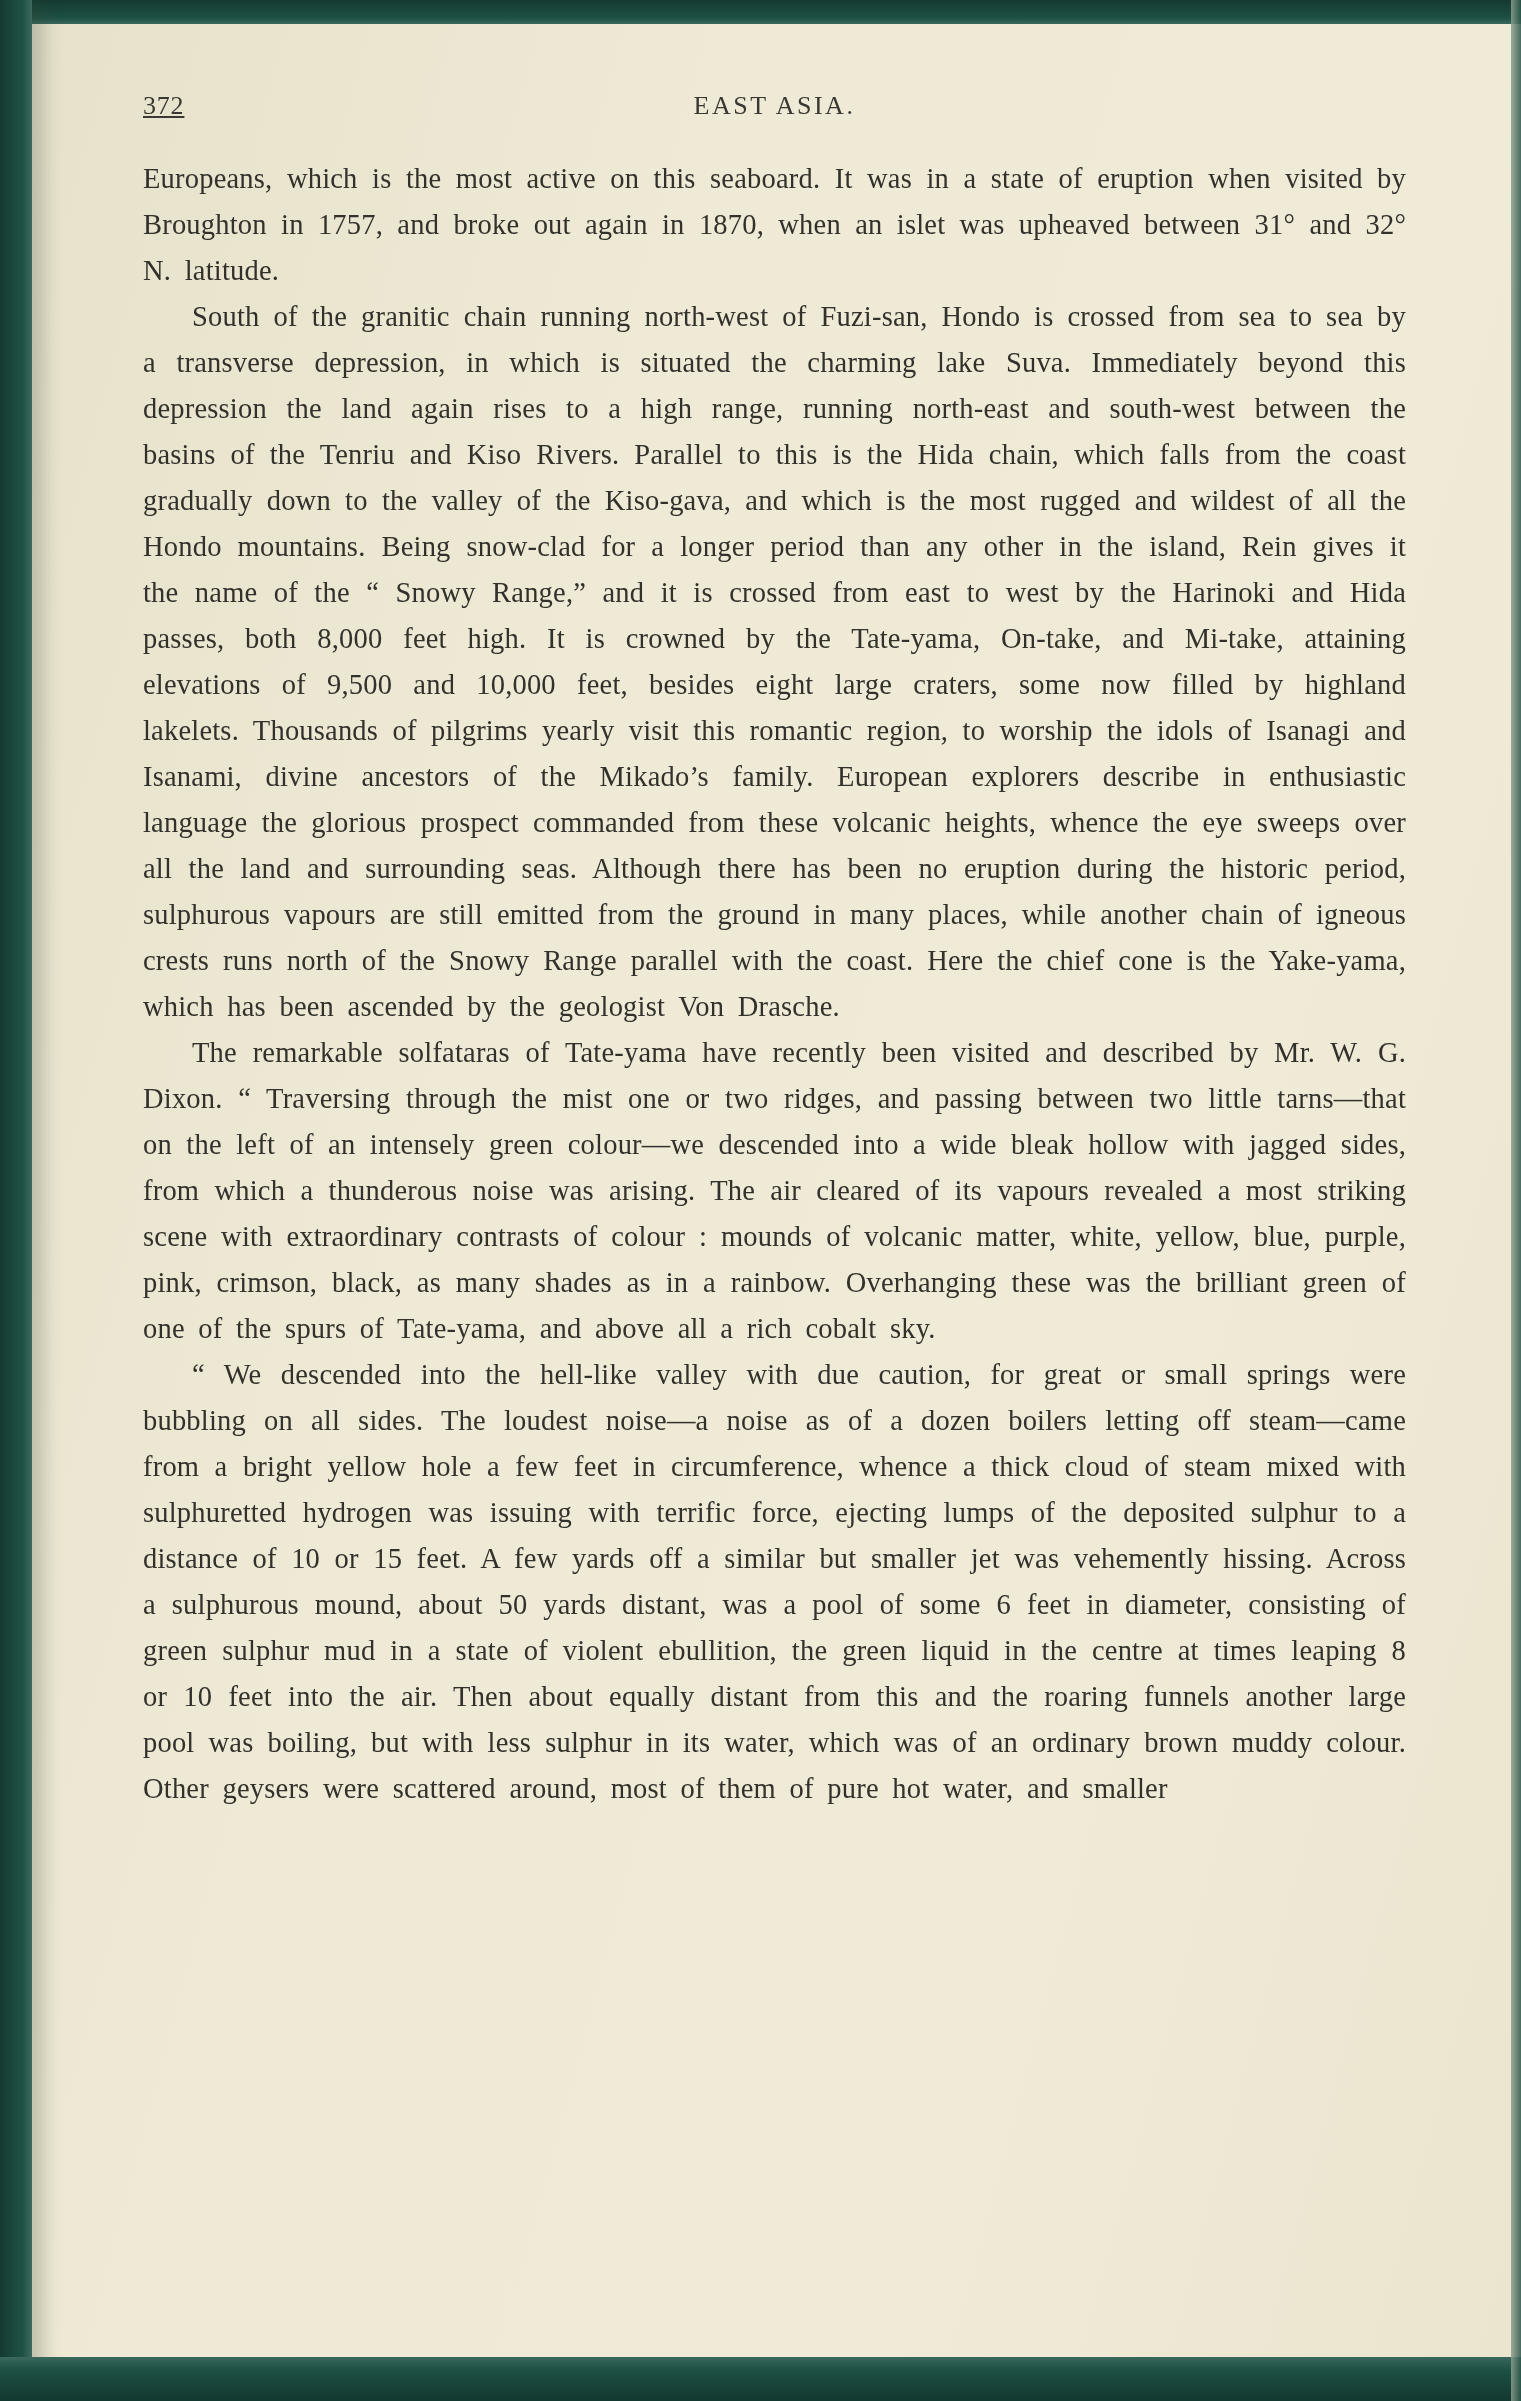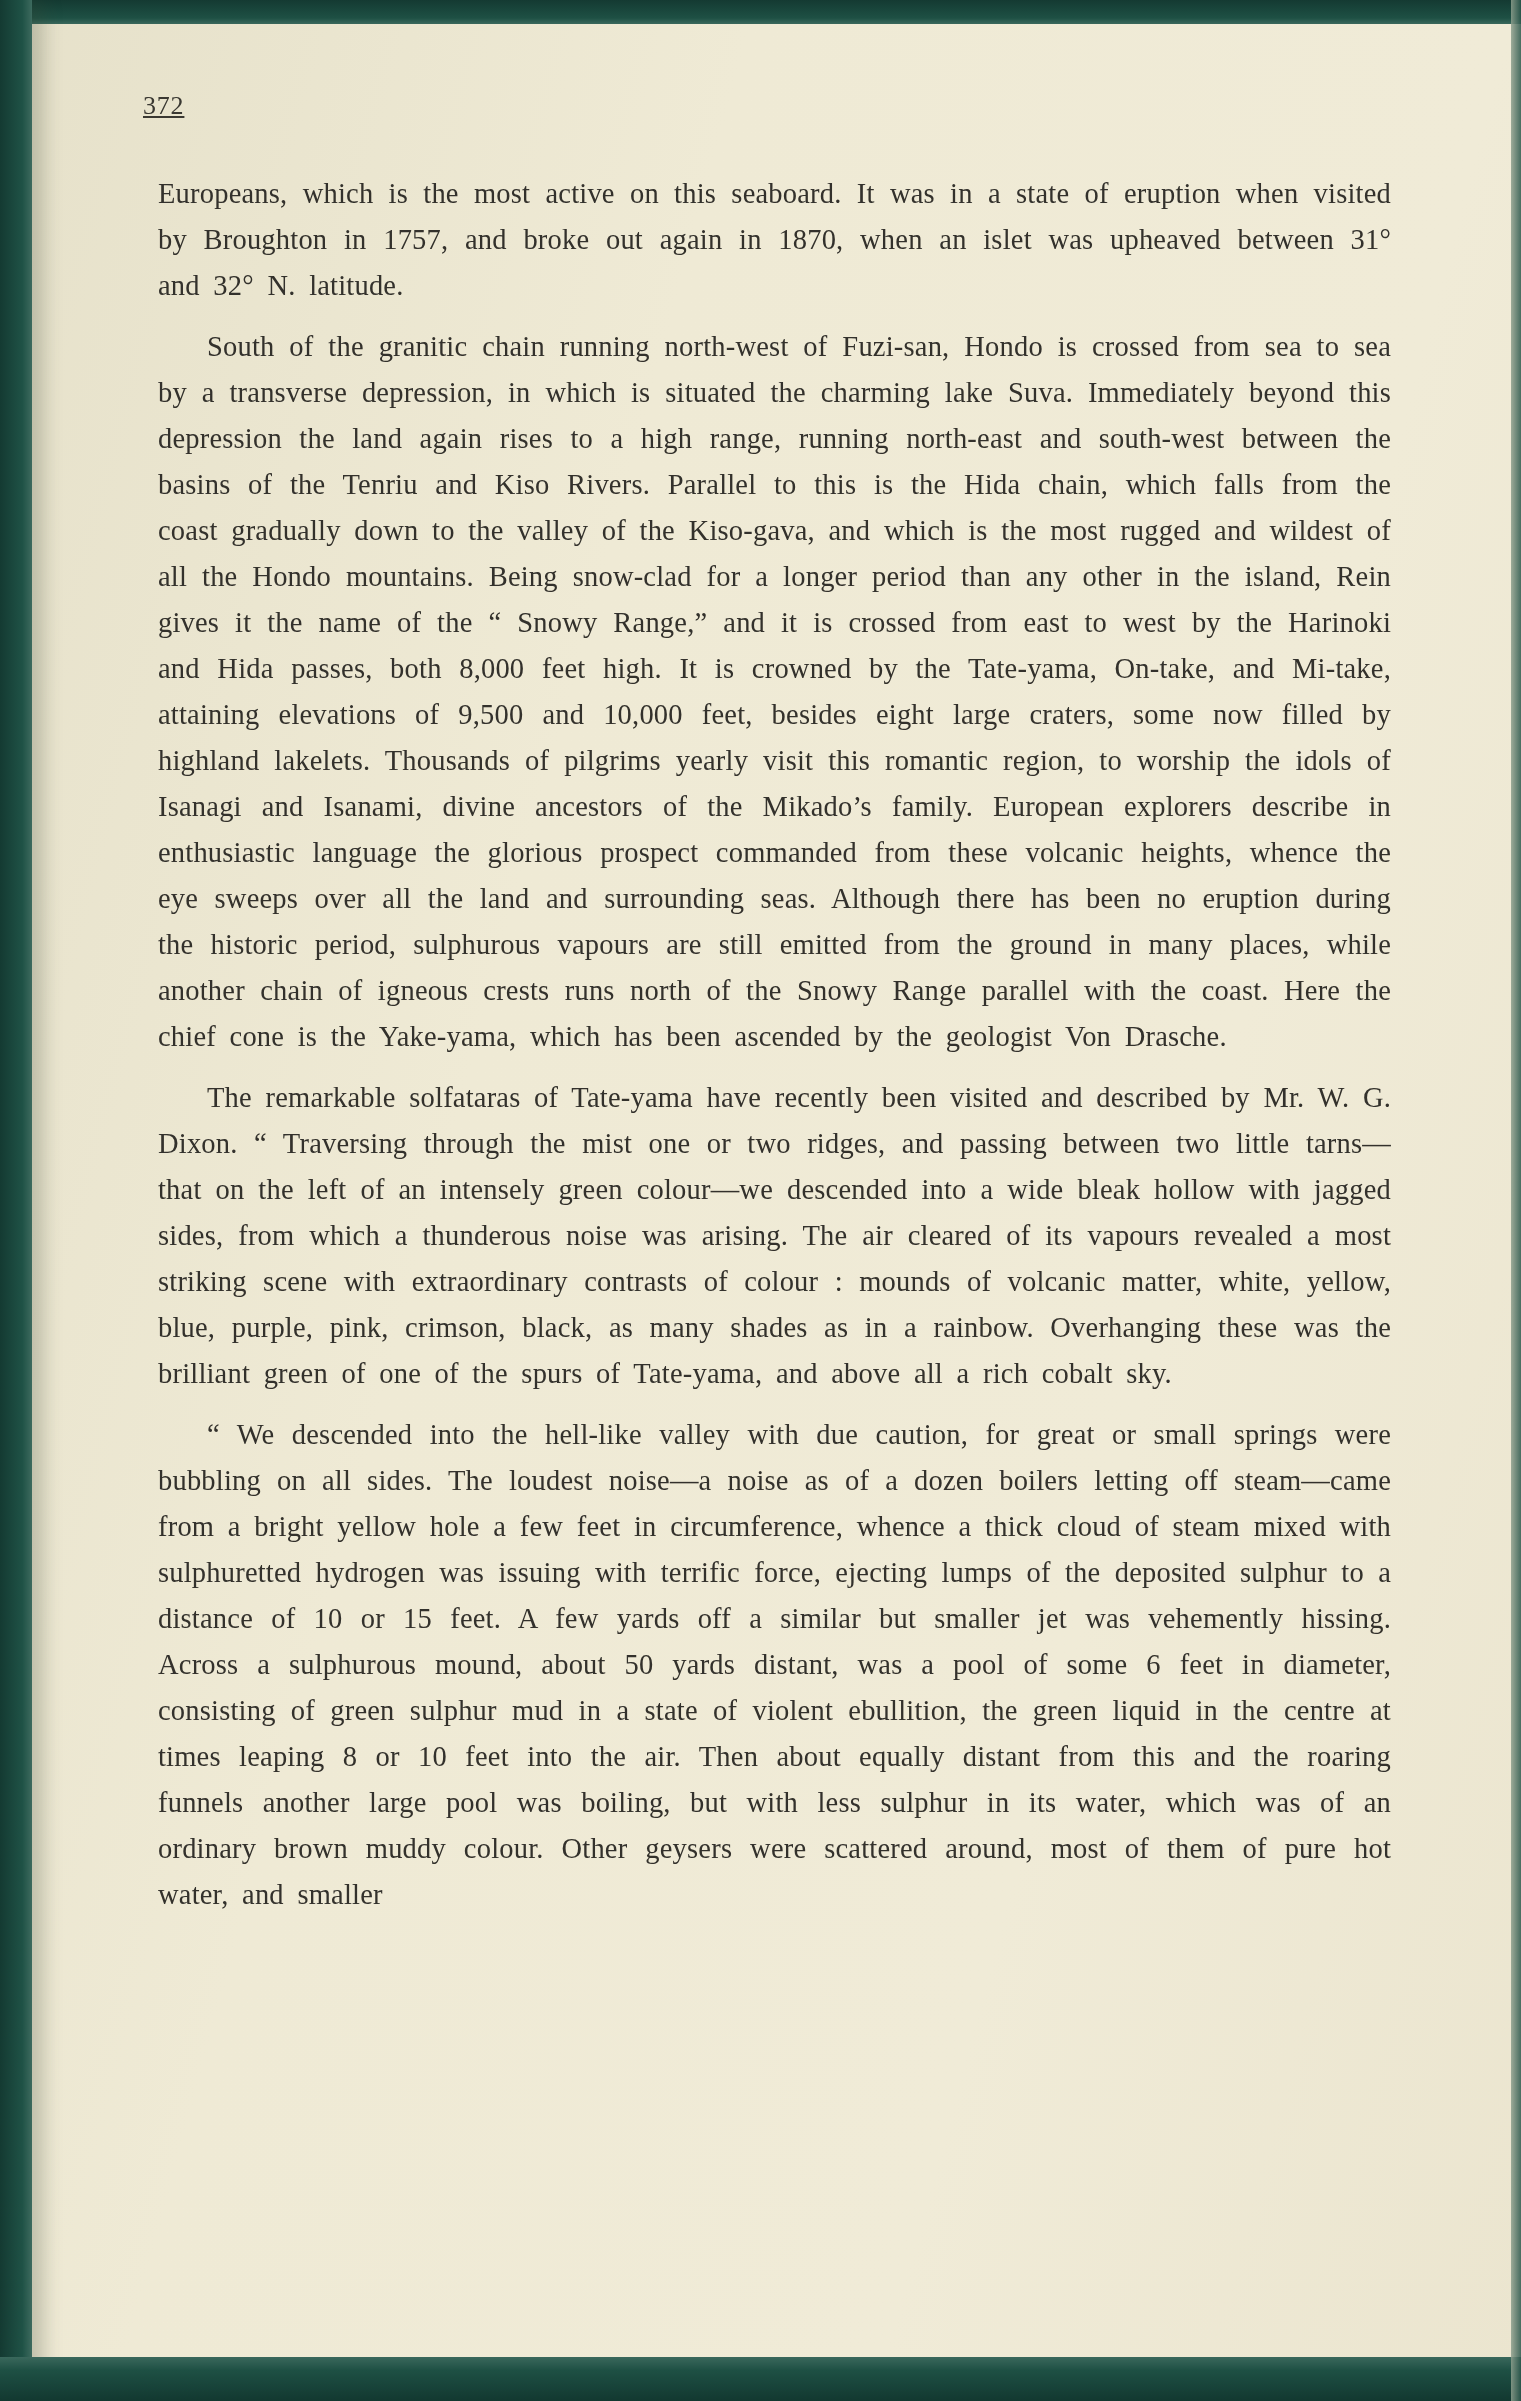--- a/index.html
+++ b/index.html
@@ -76,39 +76,40 @@
     right: 105px;
     top: 132px;
     color: #33312c;
     font-size: 28.5px;
     line-height: 46px;
     text-align: justify;
     word-spacing: 0.22em;
     letter-spacing: 0.2px;
   }
   .body-text p {
-    margin: 15px;
+    margin: 0;
     text-indent: 49px;
   }
   .body-text p.noindent {
     text-indent: 0;
   }
 </style>
 </head>
 <body>
 
 <div class="scan">
   <div class="edge top"></div>
   <div class="edge left"></div>
   <div class="edge bottom"></div>
   <div class="edge right"></div>
 
   <div class="page-inner">
     <div class="header-row">
       <span class="page-number">372</span>
+      <span class="running-head">EAST ASIA.</span>
     </div>
 
     <div class="body-text">
       <p class="noindent">Europeans, which is the most active on this seaboard.  It was in a state of eruption when visited by Broughton in 1757, and broke out again in 1870, when an islet was upheaved between 31° and 32° N. latitude.</p>
       <p>South of the granitic chain running north-west of Fuzi-san, Hondo is crossed from sea to sea by a transverse depression, in which is situated the charming lake Suva.  Immediately beyond this depression the land again rises to a high range, running north-east and south-west between the basins of the Tenriu and Kiso Rivers.  Parallel to this is the Hida chain, which falls from the coast gradually down to the valley of the Kiso-gava, and which is the most rugged and wildest of all the Hondo mountains.  Being snow-clad for a longer period than any other in the island, Rein gives it the name of the “ Snowy Range,” and it is crossed from east to west by the Harinoki and Hida passes, both 8,000 feet high.  It is crowned by the Tate-yama, On-take, and Mi-take, attaining elevations of 9,500 and 10,000 feet, besides eight large craters, some now filled by highland lakelets.  Thousands of pilgrims yearly visit this romantic region, to worship the idols of Isanagi and Isanami, divine ancestors of the Mikado’s family.  European explorers describe in enthusiastic language the glorious prospect commanded from these volcanic heights, whence the eye sweeps over all the land and surrounding seas.  Although there has been no eruption during the historic period, sulphurous vapours are still emitted from the ground in many places, while another chain of igneous crests runs north of the Snowy Range parallel with the coast.  Here the chief cone is the Yake-yama, which has been ascended by the geologist Von Drasche.</p>
       <p>The remarkable solfataras of Tate-yama have recently been visited and described by Mr. W. G. Dixon.  “ Traversing through the mist one or two ridges, and passing between two little tarns—that on the left of an intensely green colour—we descended into a wide bleak hollow with jagged sides, from which a thunderous noise was arising.  The air cleared of its vapours revealed a most striking scene with extraordinary contrasts of colour : mounds of volcanic matter, white, yellow, blue, purple, pink, crimson, black, as many shades as in a rainbow.  Overhanging these was the brilliant green of one of the spurs of Tate-yama, and above all a rich cobalt sky.</p>
       <p>“ We descended into the hell-like valley with due caution, for great or small springs were bubbling on all sides.  The loudest noise—a noise as of a dozen boilers letting off steam—came from a bright yellow hole a few feet in circumference, whence a thick cloud of steam mixed with sulphuretted hydrogen was issuing with terrific force, ejecting lumps of the deposited sulphur to a distance of 10 or 15 feet.  A few yards off a similar but smaller jet was vehemently hissing.  Across a sulphurous mound, about 50 yards distant, was a pool of some 6 feet in diameter, consisting of green sulphur mud in a state of violent ebullition, the green liquid in the centre at times leaping 8 or 10 feet into the air.  Then about equally distant from this and the roaring funnels another large pool was boiling, but with less sulphur in its water, which was of an ordinary brown muddy colour.  Other geysers were scattered around, most of them of pure hot water, and smaller</p>
     </div>
   </div>
 </div>

